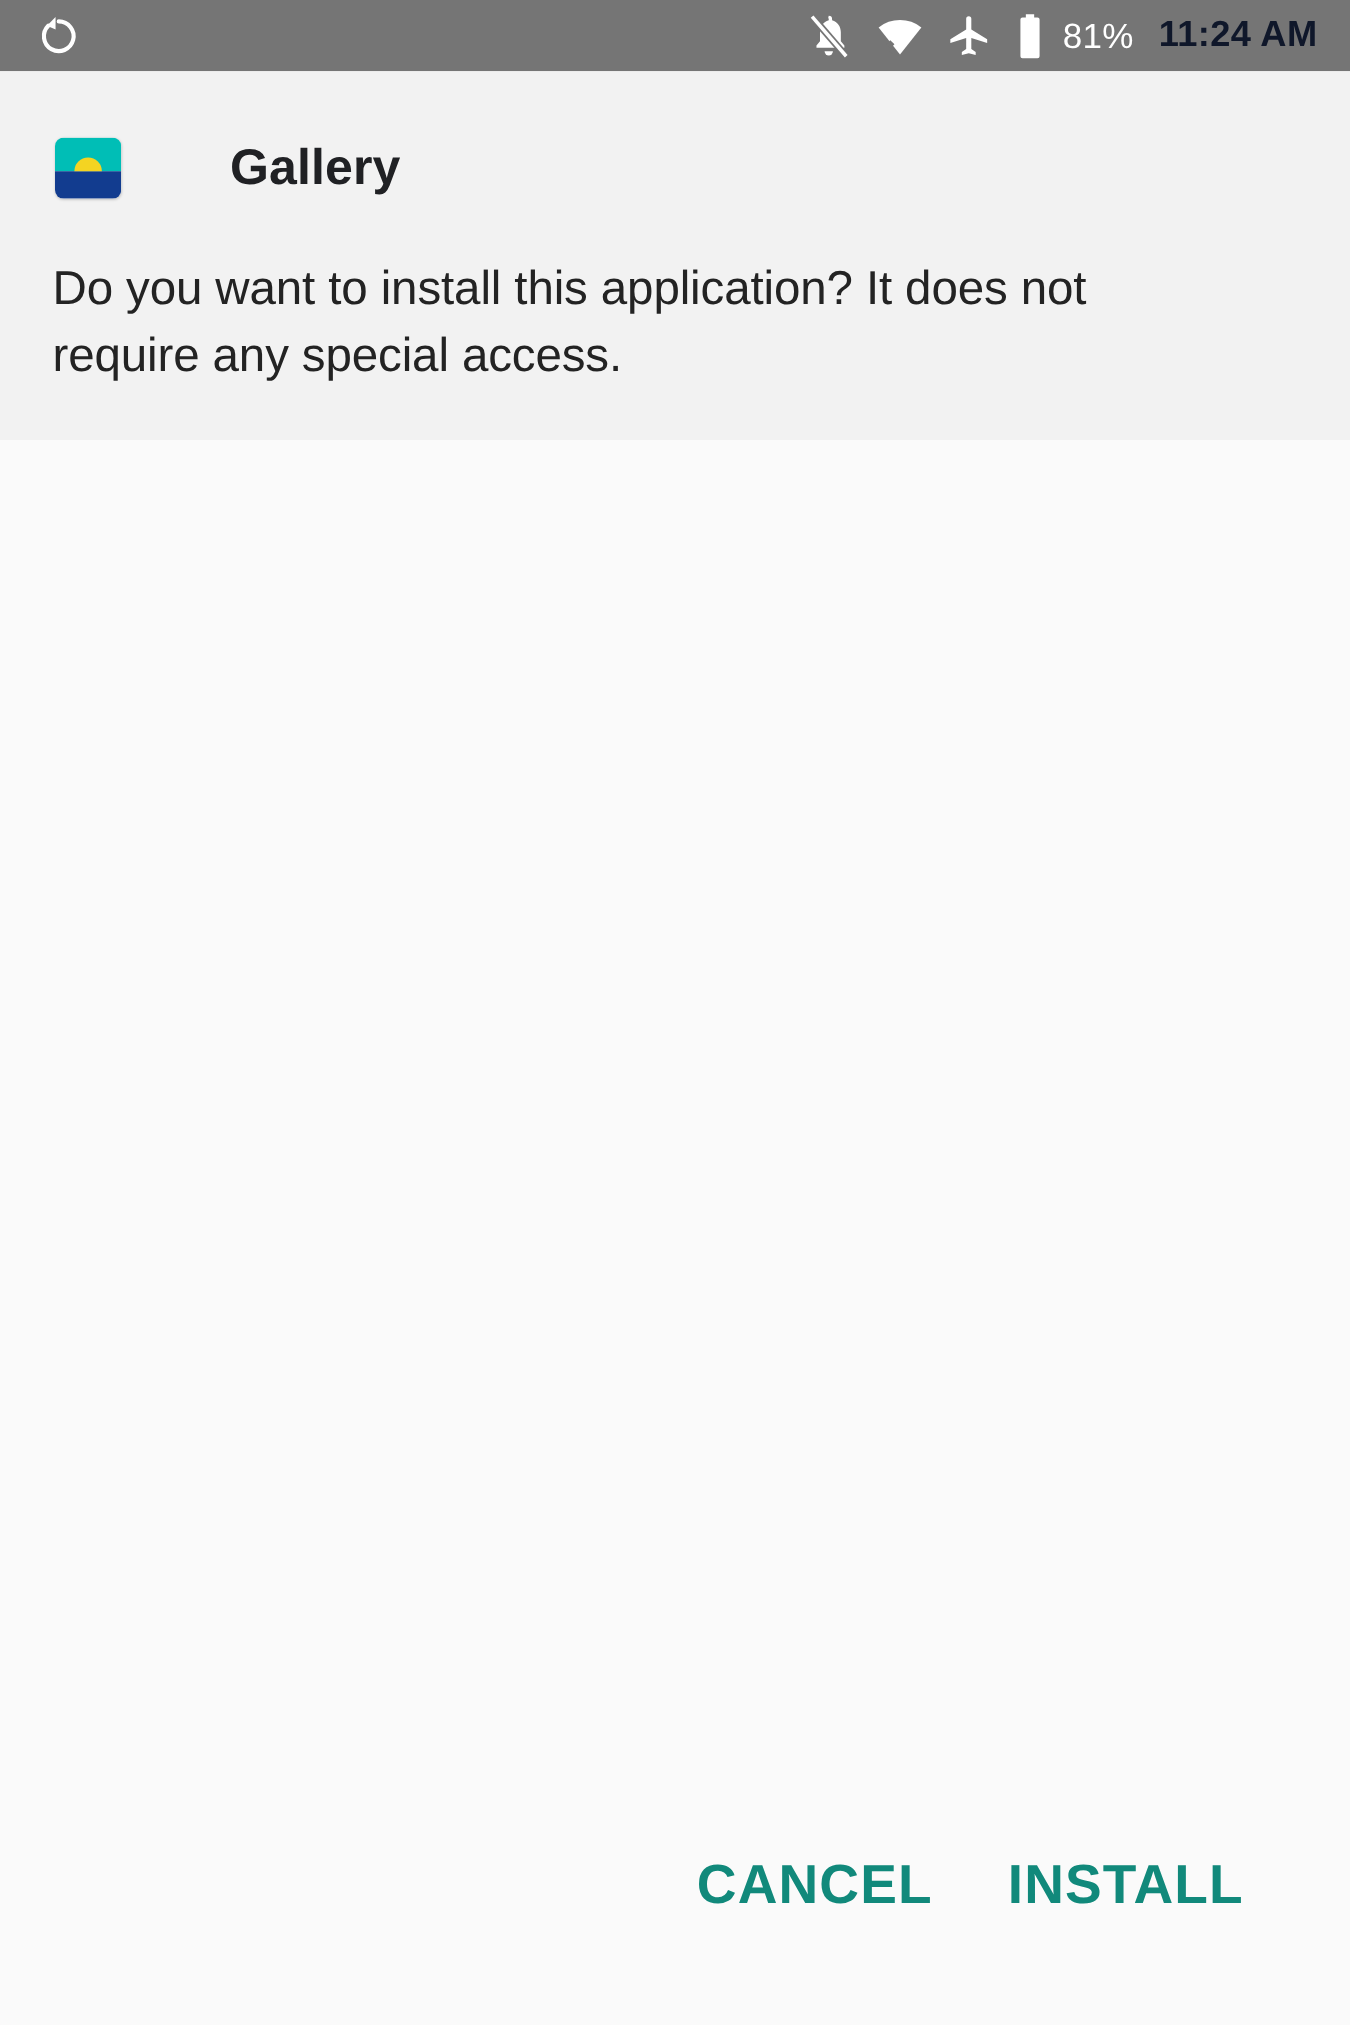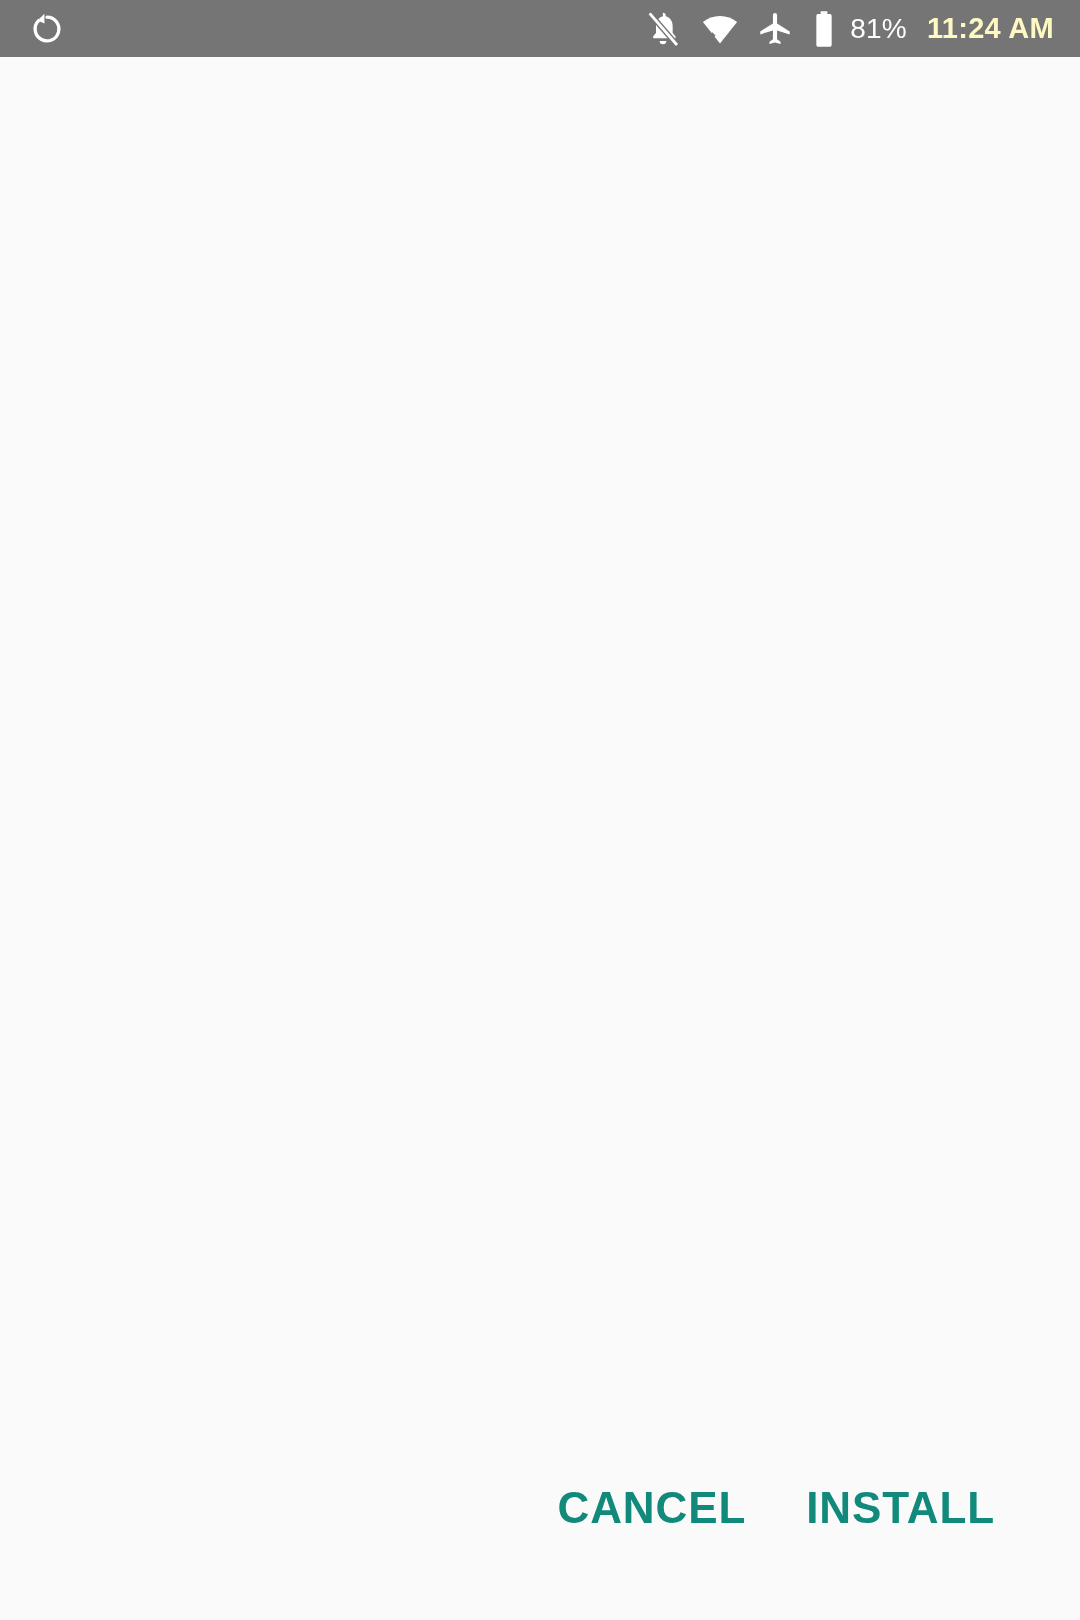--- a/index.html
+++ b/index.html
@@ -26,21 +26,21 @@
   #rotate-icon { width:38px; height:38px; }
   #silent-icon { width:40px; height:40px; margin-right:16px; }
   #wifi-icon   { width:42px; height:38px; margin-right:14px; }
   #airplane-icon { width:40px; height:38px; margin-right:16px; }
   #battery-icon { width:26px; height:40px; margin-right:13px; }
   #battery-percent {
     color:#FFFFFF; font-size:28px; font-weight:400;
     letter-spacing:0.2px; margin-right:20px; white-space:nowrap;
   }
   #clock {
-    color:#fef9c3; font-size:29px; font-weight:700;
+    color:#0f172a; font-size:29px; font-weight:700;
     letter-spacing:0.3px; white-space:nowrap;
   }
 
   
   #header-panel {
     position:absolute; top:57px; left:0;
     width:1080px; height:295px;
     background:#F2F2F2;
   }
   #app-row {
@@ -136,20 +136,35 @@
         <svg viewBox="0 0 14 24" width="26" height="40">
           <path d="M5 1.4h4v1.6h1.6a1 1 0 0 1 1 1v17.6a1 1 0 0 1-1 1H3.4a1 1 0 0 1-1-1V4a1 1 0 0 1 1-1H5z" fill="#FFFFFF"></path>
         </svg>
       </span>
 
       <span id="battery-percent">81%</span>
       <span id="clock">11:24 AM</span>
     </div>
   </div>
 
+  <div id="header-panel">
+
+    <div id="app-row">
+      <span id="app-icon">
+        <svg viewBox="0 0 53 49" width="53" height="49" preserveAspectRatio="none">
+          <rect x="0" y="0" width="53" height="27" fill="#00BEB6"></rect>
+          <rect x="0" y="27" width="53" height="22" fill="#123C8F"></rect>
+          <path d="M15.5 27 a11 11 0 0 1 22 0 Z" fill="#F4D422"></path>
+        </svg>
+      </span>
+      <span id="app-title">Gallery</span>
+    </div>
+
+    <div id="prompt-text">Do you want to install this application? It does not require any special access.</div>
+  </div>
 
   <div id="body-area">
 
     <div id="action-bar">
       <button class="action-btn" id="cancel-button">CANCEL</button>
       <button class="action-btn" id="install-button">INSTALL</button>
     </div>
   </div>
 
 </div>

